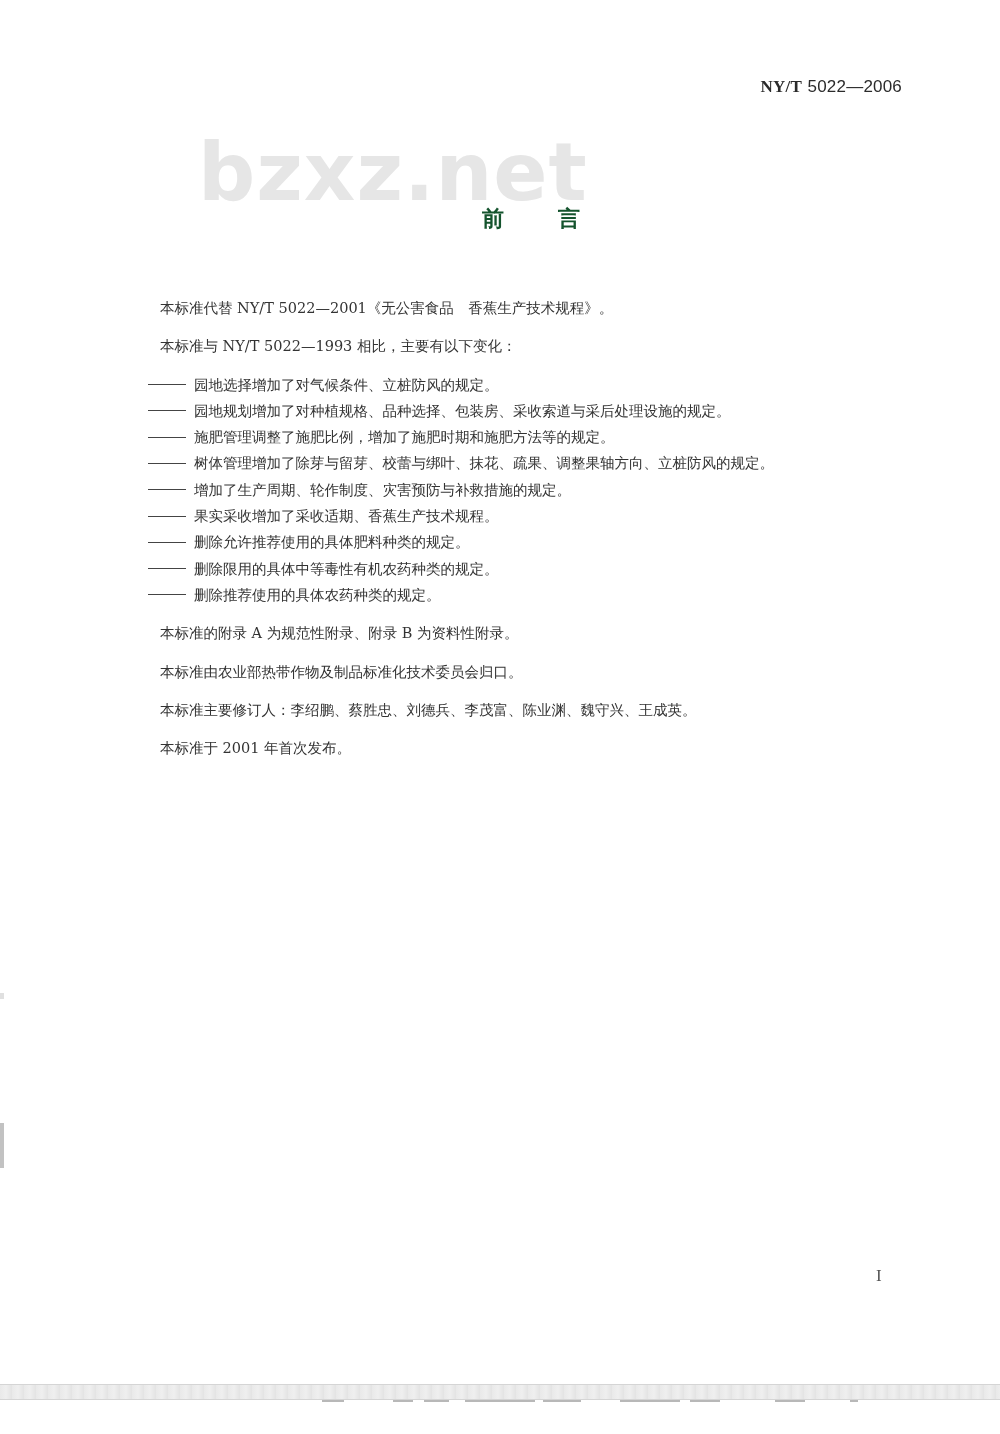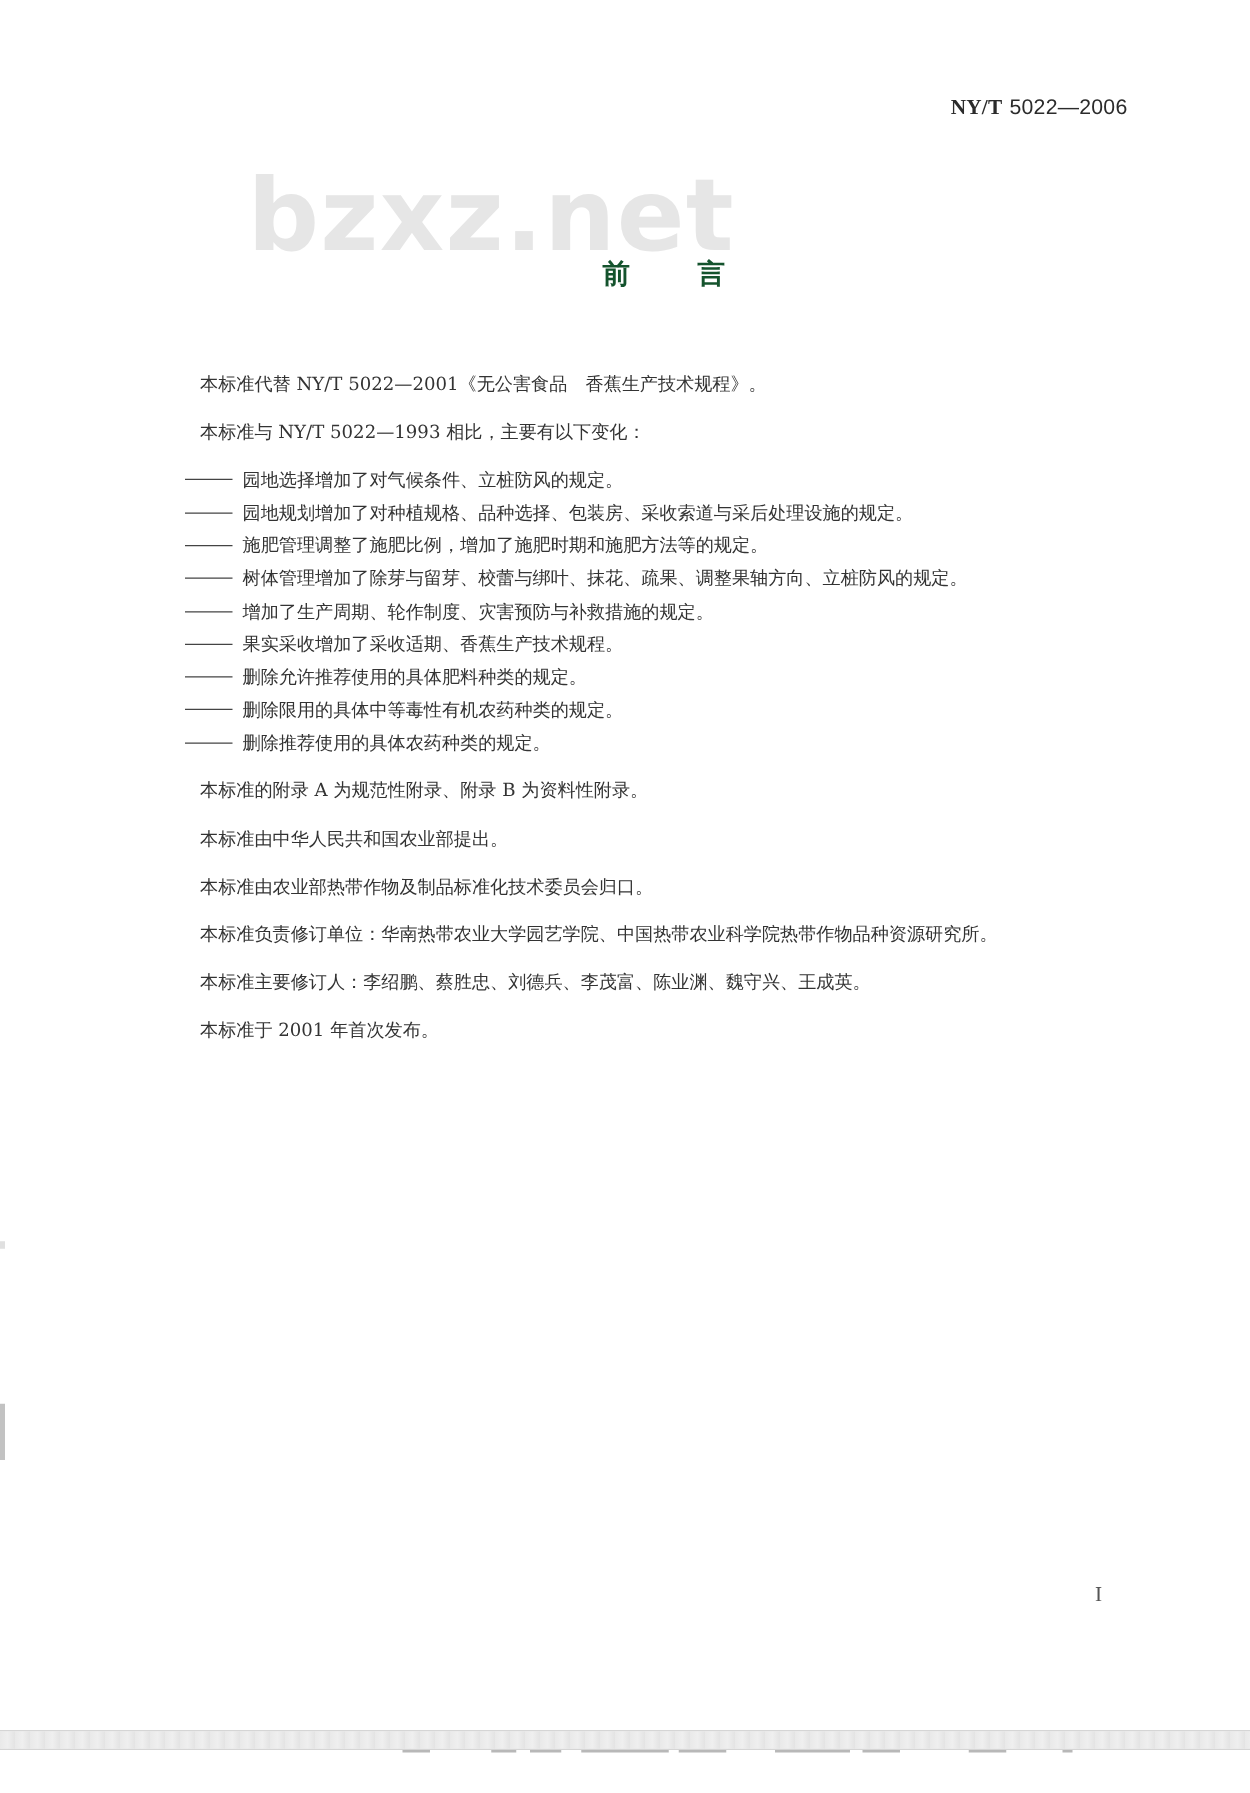--- a/index.html
+++ b/index.html
@@ -148,23 +148,21 @@
   <p class="dash-item"><span class="dash"></span><span>园地规划增加了对种植规格、品种选择、包装房、采收索道与采后处理设施的规定。</span></p>
   <p class="dash-item"><span class="dash"></span><span>施肥管理调整了施肥比例，增加了施肥时期和施肥方法等的规定。</span></p>
   <p class="dash-item"><span class="dash"></span><span>树体管理增加了除芽与留芽、校蕾与绑叶、抹花、疏果、调整果轴方向、立桩防风的规定。</span></p>
   <p class="dash-item"><span class="dash"></span><span>增加了生产周期、轮作制度、灾害预防与补救措施的规定。</span></p>
   <p class="dash-item"><span class="dash"></span><span>果实采收增加了采收适期、香蕉生产技术规程。</span></p>
   <p class="dash-item"><span class="dash"></span><span>删除允许推荐使用的具体肥料种类的规定。</span></p>
   <p class="dash-item"><span class="dash"></span><span>删除限用的具体中等毒性有机农药种类的规定。</span></p>
   <p class="dash-item"><span class="dash"></span><span>删除推荐使用的具体农药种类的规定。</span></p>
 
   <p class="para">本标准的附录 A 为规范性附录、附录 B 为资料性附录。</p>
-  <p class="para">本标准由中华人民共和国农业部提出。</p>
   <p class="para">本标准由农业部热带作物及制品标准化技术委员会归口。</p>
-  <p class="para wrap">本标准负责修订单位：华南热带农业大学园艺学院、中国热带农业科学院热带作物品种资源研究所。</p>
   <p class="para">本标准主要修订人：李绍鹏、蔡胜忠、刘德兵、李茂富、陈业渊、魏守兴、王成英。</p>
   <p class="para">本标准于 2001 年首次发布。</p>
 </div>
 
 <div class="page-number">I</div>
 
 <div class="edge-mark" style="top:1123px;height:45px;"></div>
 <div class="edge-mark" style="top:993px;height:6px;opacity:0.3;"></div>
 
 <div class="scan-strip"></div>

